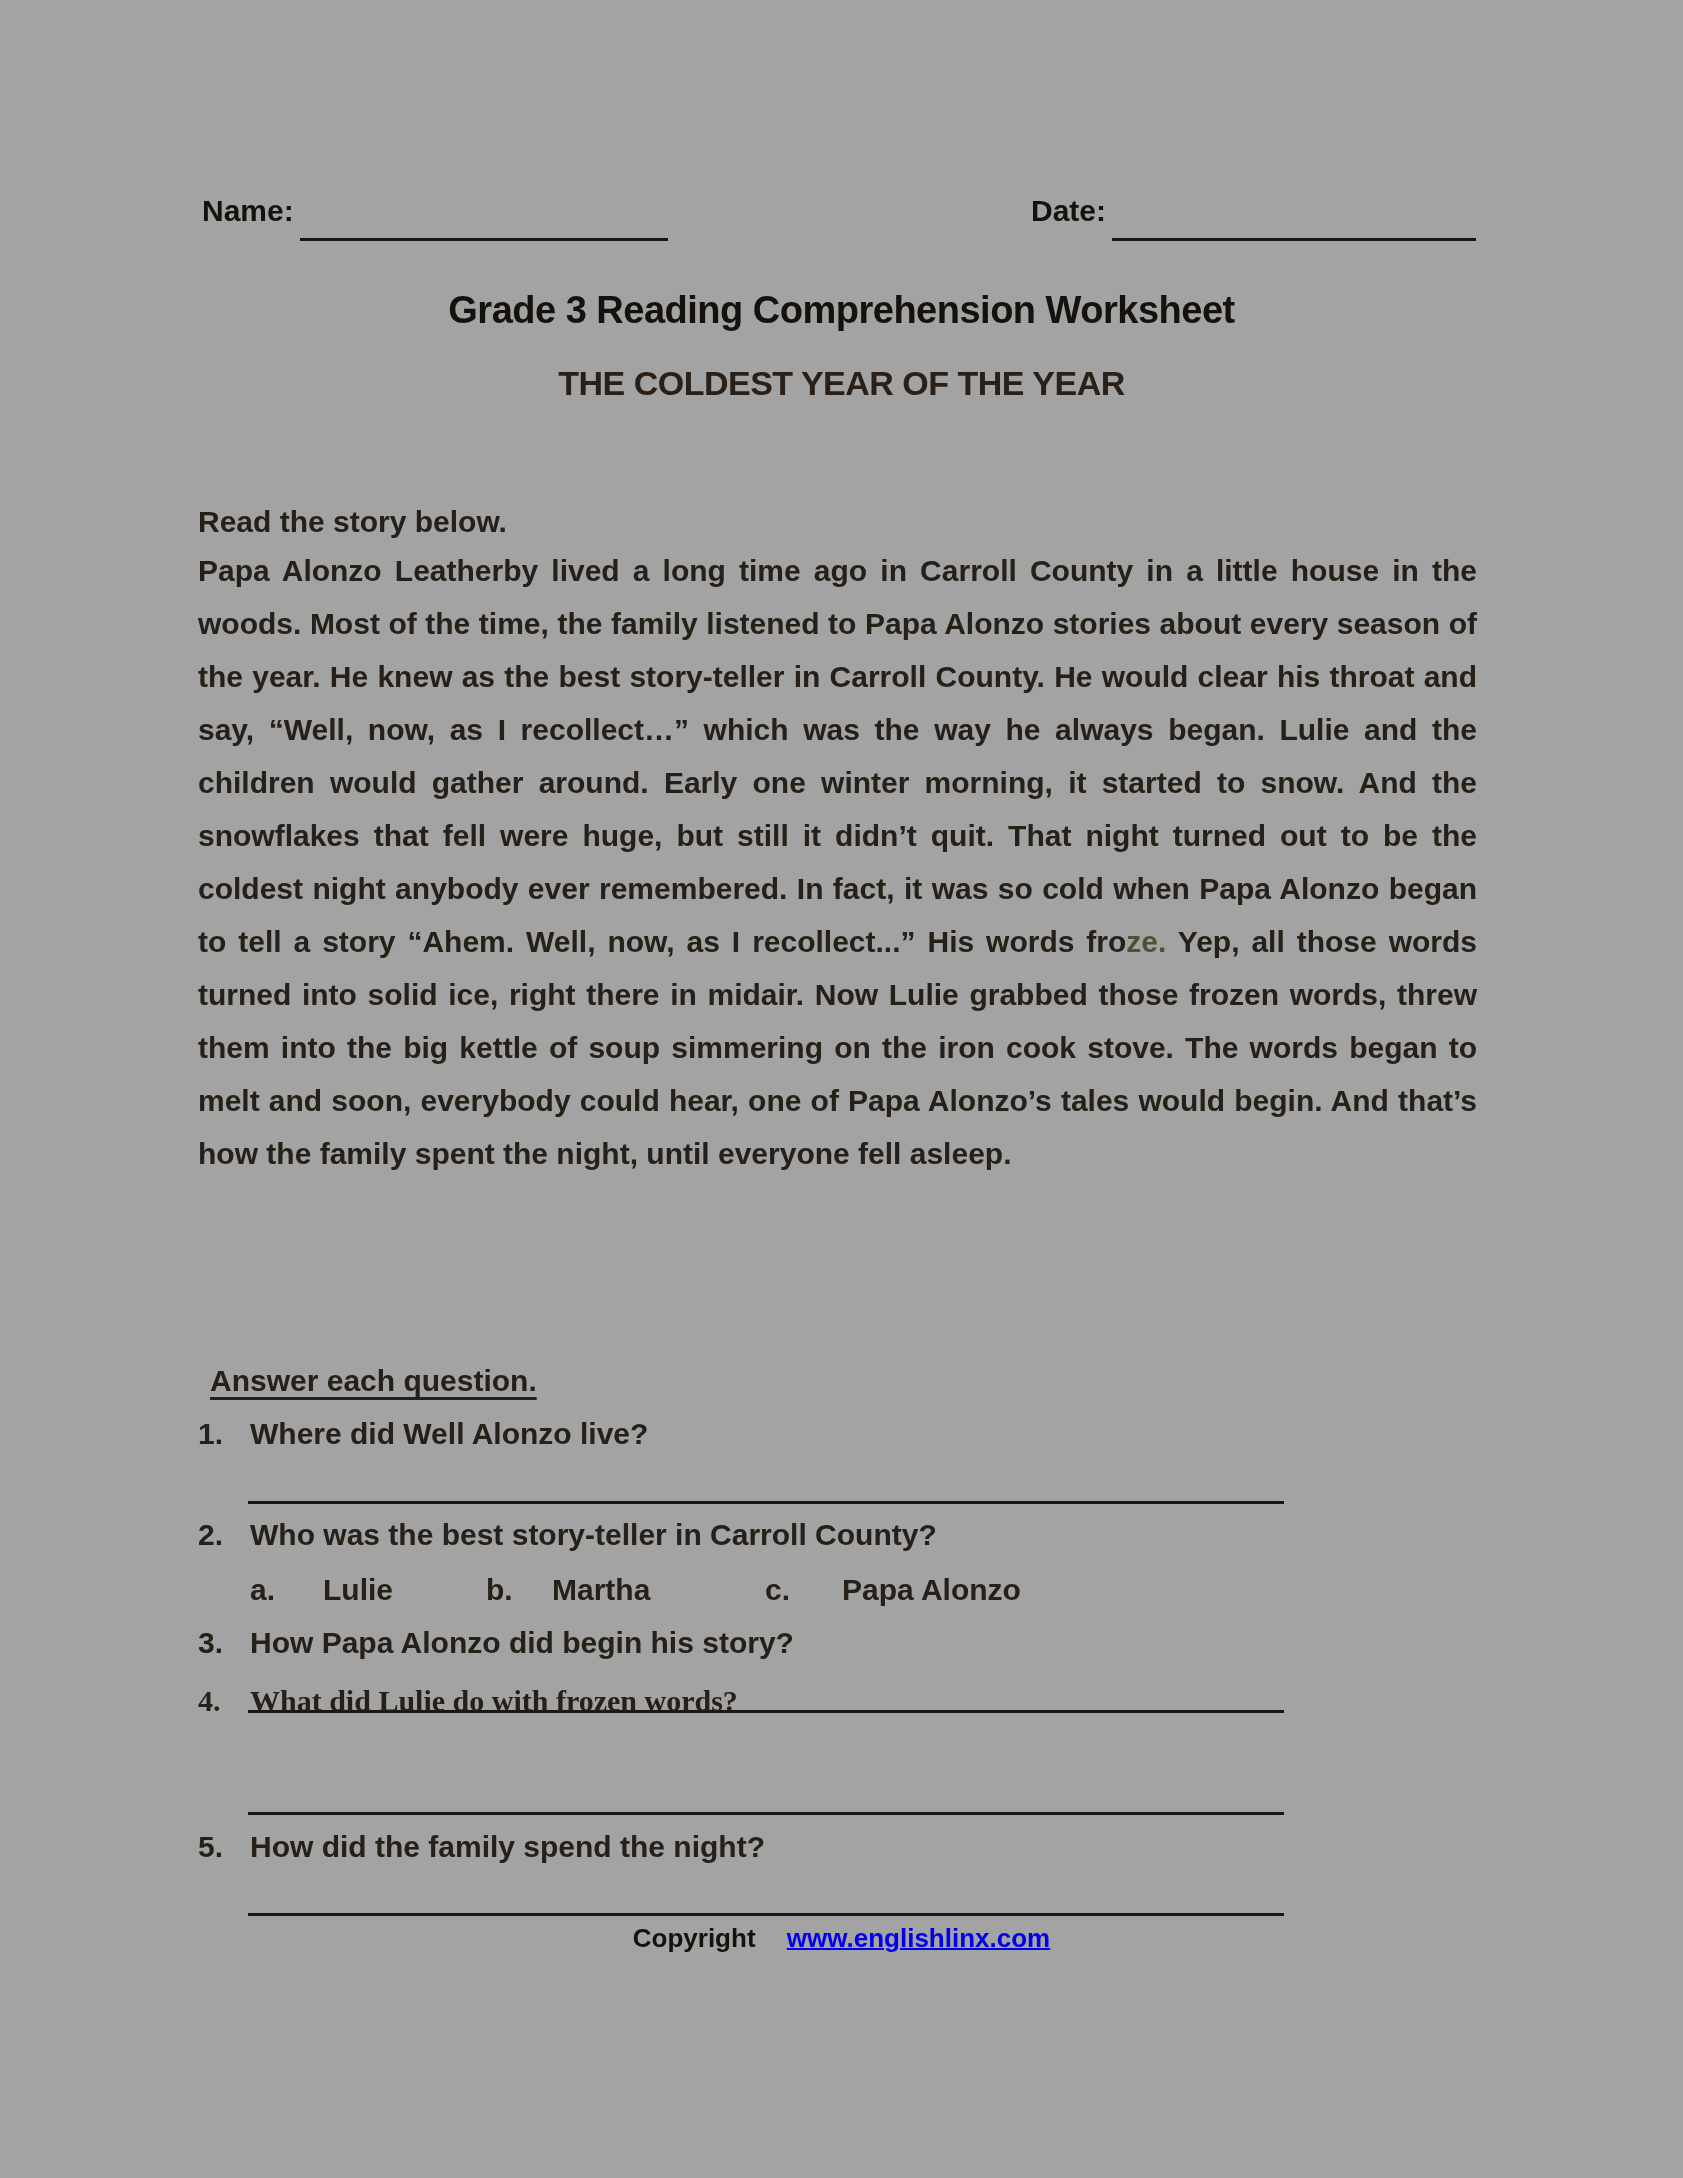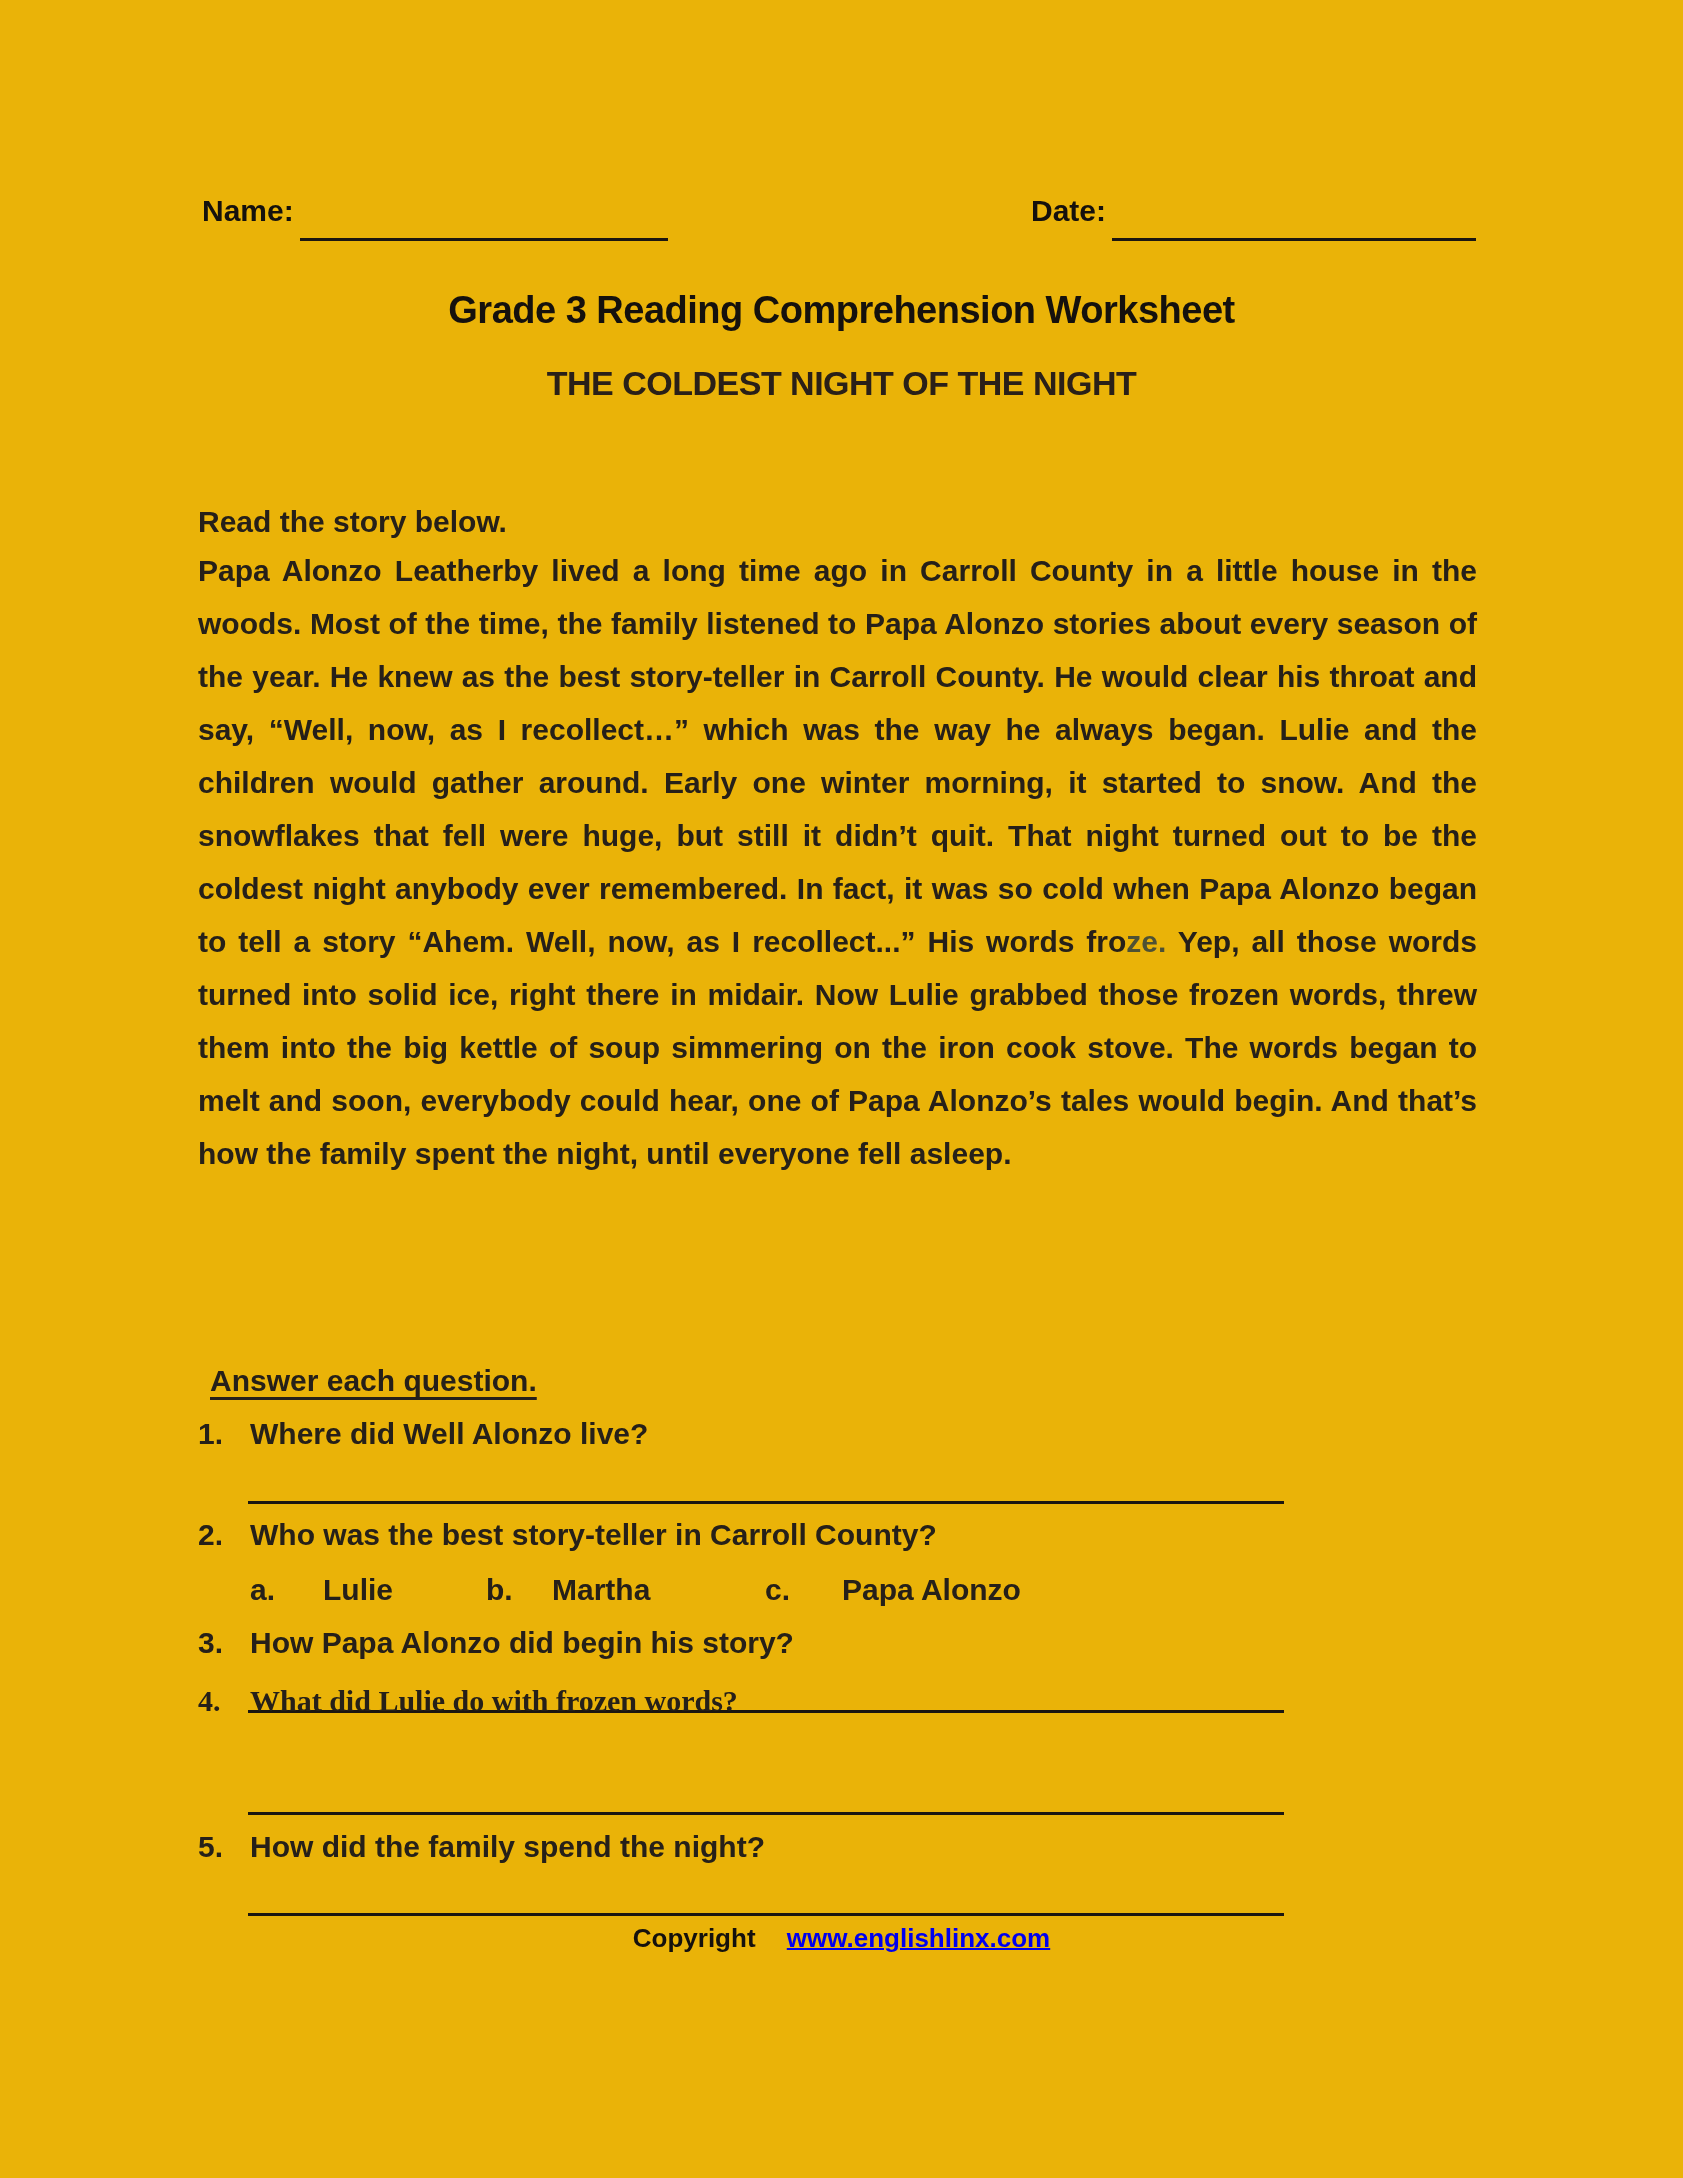--- a/index.html
+++ b/index.html
@@ -1,19 +1,19 @@
 <!DOCTYPE html>
 <html><head>
 <meta charset="utf-8">
 <style>
   html,body{margin:0;padding:0;background:#e8e8e8;}
   .page{
     position:relative;
     width:1683px;height:2178px;
-    background:#eab308;
+    background:#a3a3a3;
     font-family:"Liberation Sans",sans-serif;
     font-weight:700;
     color:#262019;
     overflow:hidden;
   }
   .abs{position:absolute;}
   .centered{left:0;width:100%;text-align:center;}
 
   .field-row{font-size:30px;color:#15110d;}
   .blank{
@@ -77,21 +77,21 @@
 <div class="page">
 
   <div class="abs field-row" style="left:202px;top:194px;">
     <span>Name:</span><span class="blank" style="width:368px;"></span>
   </div>
   <div class="abs field-row" style="left:1031px;top:194px;">
     <span>Date:</span><span class="blank" style="width:364px;"></span>
   </div>
 
   <div class="abs centered ws-header">Grade 3 Reading Comprehension Worksheet</div>
-  <div class="abs centered story-title">THE COLDEST NIGHT OF THE NIGHT</div>
+  <div class="abs centered story-title">THE COLDEST YEAR OF THE YEAR</div>
 
   <div class="abs read-instruction">Read the story below.</div>
   <div class="abs story"><span>Papa Alonzo Leatherby lived a long time ago in Carroll County in a little house in the woods. Most of the time, the family listened to Papa Alonzo stories about every season of the year. He knew as the best story-teller in Carroll County. He would clear his throat and say, “Well, now, as I recollect…” which was the way he always began. Lulie and the children would gather around. Early one winter morning, it started to snow. And the snowflakes that fell were huge, but still it didn’t quit. That night turned out to be the coldest night anybody ever remembered. In fact, it was so cold when Papa Alonzo began to tell a story “Ahem. Well, now, as I recollect...” His words fro</span><span class="hl">ze.</span><span> Yep, all those words turned into solid ice, right there in midair. Now Lulie grabbed those frozen words, threw them into the big kettle of soup simmering on the iron cook stove. The words began to melt and soon, everybody could hear, one of Papa Alonzo’s tales would begin. And that’s how the family spent the night, until everyone fell asleep.</span></div>
 
   <div class="abs answer-instruction">Answer each question.</div>
 
   <div class="abs question" style="top:1417px;">
     <span class="qnum">1.</span><span class="qtext">Where did Well Alonzo live?</span>
   </div>
   <div class="ansline" style="top:1501px;"></div>

